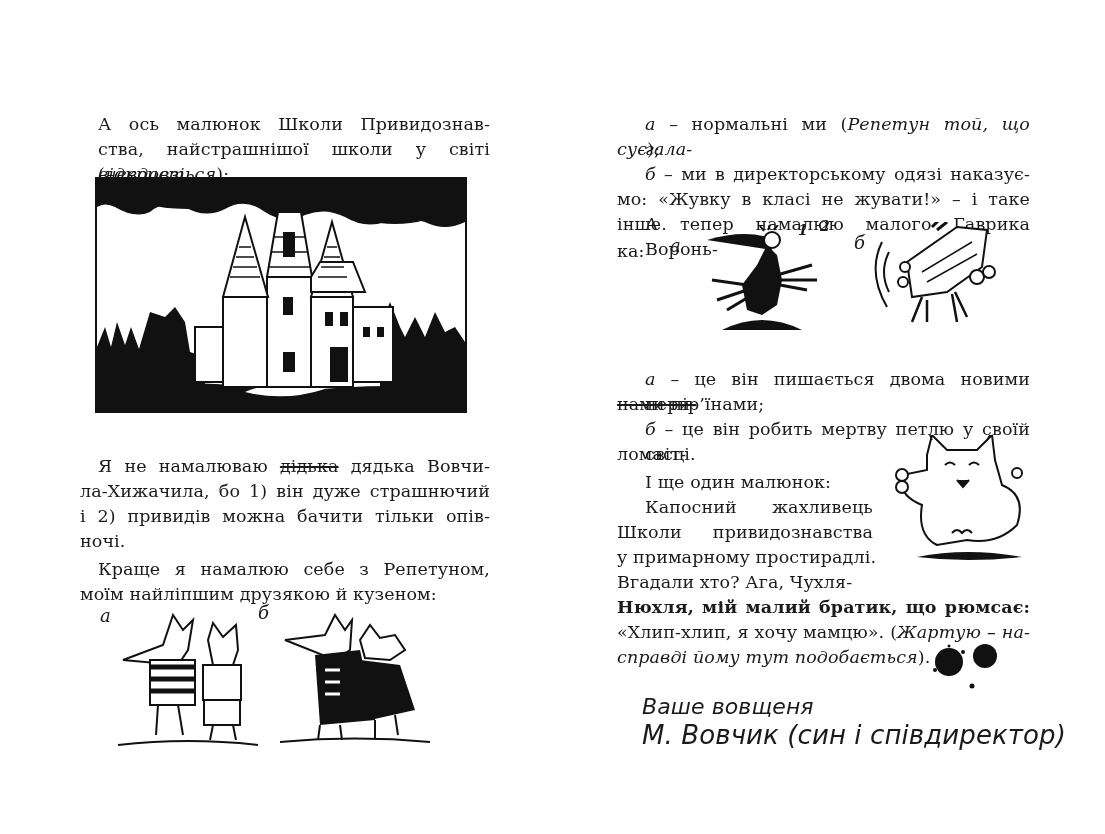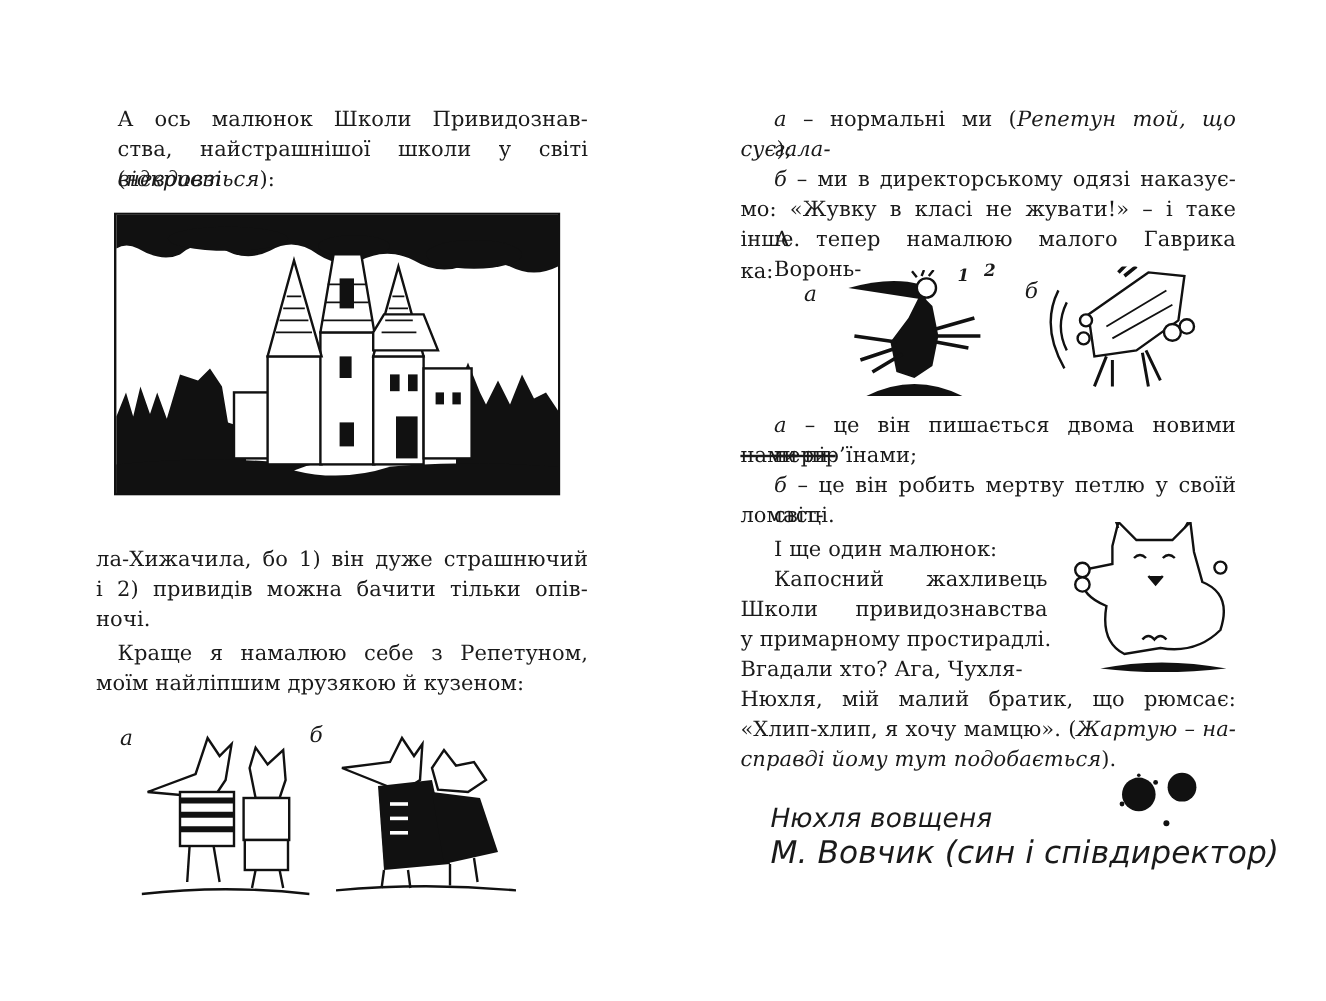--- a/index.html
+++ b/index.html
@@ -1,21 +1,21 @@
 <!DOCTYPE html>
 <html><head>
 <meta charset="utf-8">
 <style>
   html, body { margin:0; padding:0; background:#ffffff; }
   body { width:1105px; height:834px; position:relative; overflow:hidden;
          font-family:"DejaVu Serif", "Liberation Serif", serif; color:#1a1a1a; }
   .page { position:absolute; top:0; height:834px; }
   .left { left:0; width:552px; }
   .right { left:552px; width:553px; }
-  .txt { position:absolute; font-size:17.5px; line-height:25px; letter-spacing:0.1px; }
+  .txt { position:absolute; font-size:17.5px; line-height:25px; letter-spacing:0.1px;margin-top:24px; }
   .just { text-align:justify; text-align-last:justify; }
   .it { font-style:italic; }
   .strike { text-decoration:line-through; text-decoration-thickness:2px; }
   .hand { font-family:"DejaVu Sans", sans-serif; font-style:italic; font-weight:300; }
   .lbl { position:absolute; font-style:italic; font-size:18px; font-family:"DejaVu Serif", serif; }
   svg { position:absolute; }
 </style>
 </head>
 <body>
 
@@ -76,20 +76,23 @@
       <rect x="188" y="120" width="10" height="18"></rect>
       <rect x="188" y="175" width="12" height="20"></rect>
       <rect x="230" y="135" width="8" height="14"></rect>
       <rect x="245" y="135" width="8" height="14"></rect>
       <rect x="235" y="170" width="18" height="35"></rect>
       <rect x="268" y="150" width="7" height="10"></rect>
       <rect x="282" y="150" width="7" height="10"></rect>
     </g>
   </svg>
 
+  <div class="txt just" style="left:98px; top:430px; width:392px;">
+    <span>Я не намалюваю </span><span class="strike">дідька</span><span> дядька Вовчи-</span>
+  </div>
   <div class="txt just" style="left:80px; top:455px; width:410px;">
     <span>ла-Хижачила, бо 1) він дуже страшнючий</span>
   </div>
   <div class="txt just" style="left:80px; top:480px; width:410px;">
     <span>і 2) привидів можна бачити тільки опів-</span>
   </div>
   <div class="txt" style="left:80px; top:505px;">
     <span>ночі.</span>
   </div>
 
@@ -210,21 +213,21 @@
   </div>
   <div class="txt just" style="left:65px; top:496px; width:256px;">
     <span>Школи привидознавства</span>
   </div>
   <div class="txt" style="left:65px; top:546px;">
     <span>Вгадали хто? Ага, Чухля-</span>
   </div>
   <div class="txt" style="left:65px; top:521px;">
     <span>у примарному простирадлі.</span>
   </div>
-  <div class="txt just" style="left:65px; top:571px; width:413px;">
+  <div class="txt just" style="left:65px; top:571px; width:413px;font-weight:bold;">
     <span>Нюхля, мій малий братик, що рюмсає:</span>
   </div>
   <div class="txt just" style="left:65px; top:596px; width:413px;">
     <span>«Хлип-хлип, я хочу мамцю». (</span><span class="it">Жартую – на-</span>
   </div>
   <div class="txt" style="left:65px; top:621px;">
     <span class="it">справді йому тут подобається</span><span>).</span>
   </div>
 
   <svg style="left:335px; top:435px;" width="145" height="135" viewBox="0 0 145 135">
@@ -242,18 +245,18 @@
   <svg style="left:375px; top:640px;" width="80" height="60" viewBox="0 0 80 60">
     <circle cx="22" cy="22" r="14" fill="#111"></circle>
     <circle cx="36" cy="12" r="2" fill="#111"></circle>
     <circle cx="8" cy="30" r="2" fill="#111"></circle>
     <circle cx="22" cy="6" r="1.5" fill="#111"></circle>
     <circle cx="58" cy="16" r="12" fill="#111"></circle>
     <circle cx="45" cy="46" r="2.5" fill="#111"></circle>
   </svg>
 
   <div class="txt hand" style="left:90px; top:670px; font-size:22px; line-height:26px;">
-    <span>Нюхля вовщеня</span>
+    <span>Ваше вовщеня</span>
   </div>
   <div class="txt hand" style="left:90px; top:698px; font-size:26px; line-height:26px;">
     <span>М. Вовчик (син і співдиректор)</span>
   </div>
 </div>
 
 </body></html>

